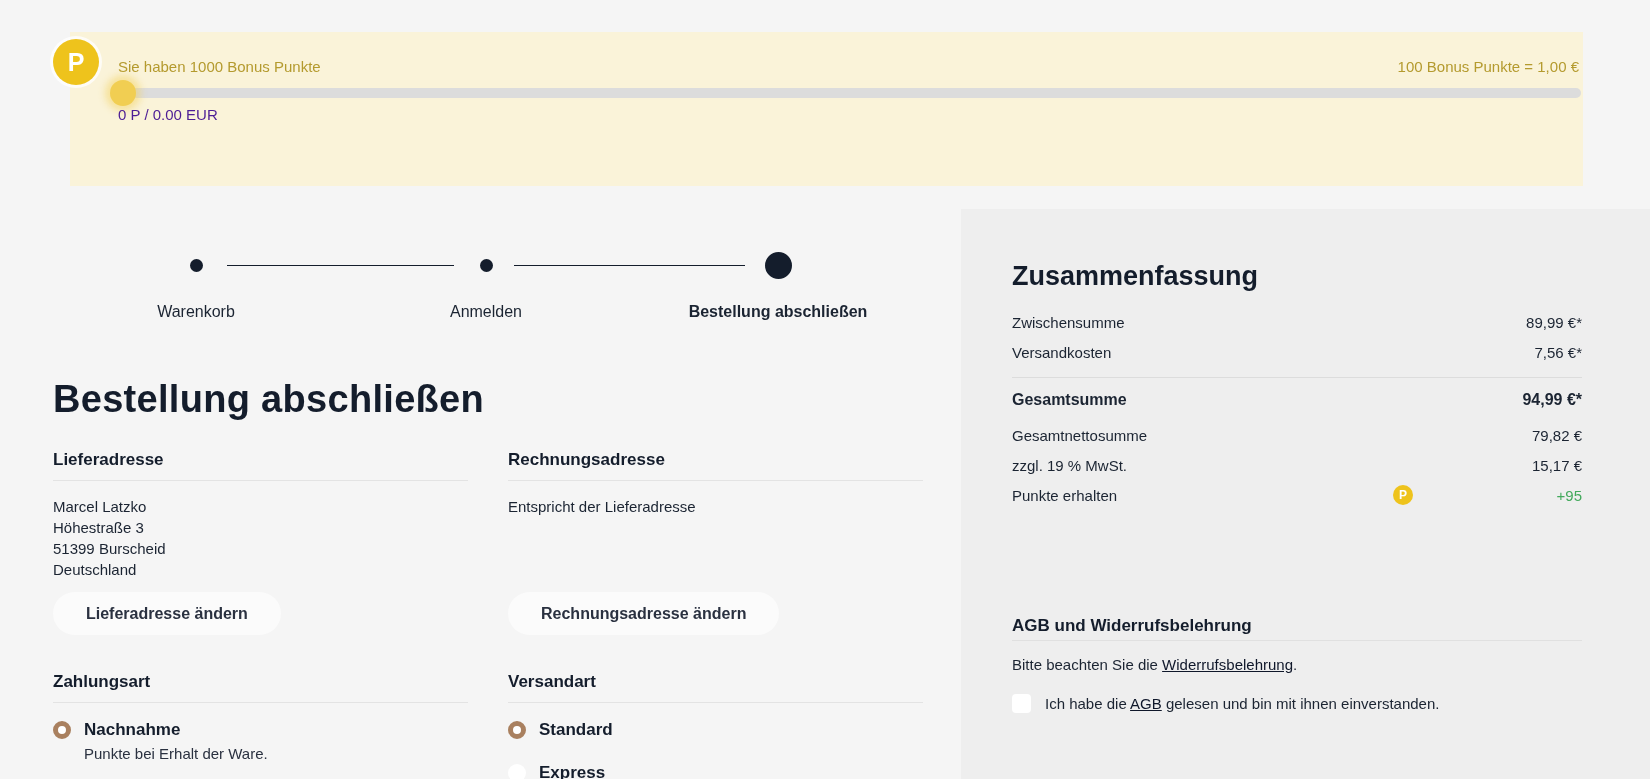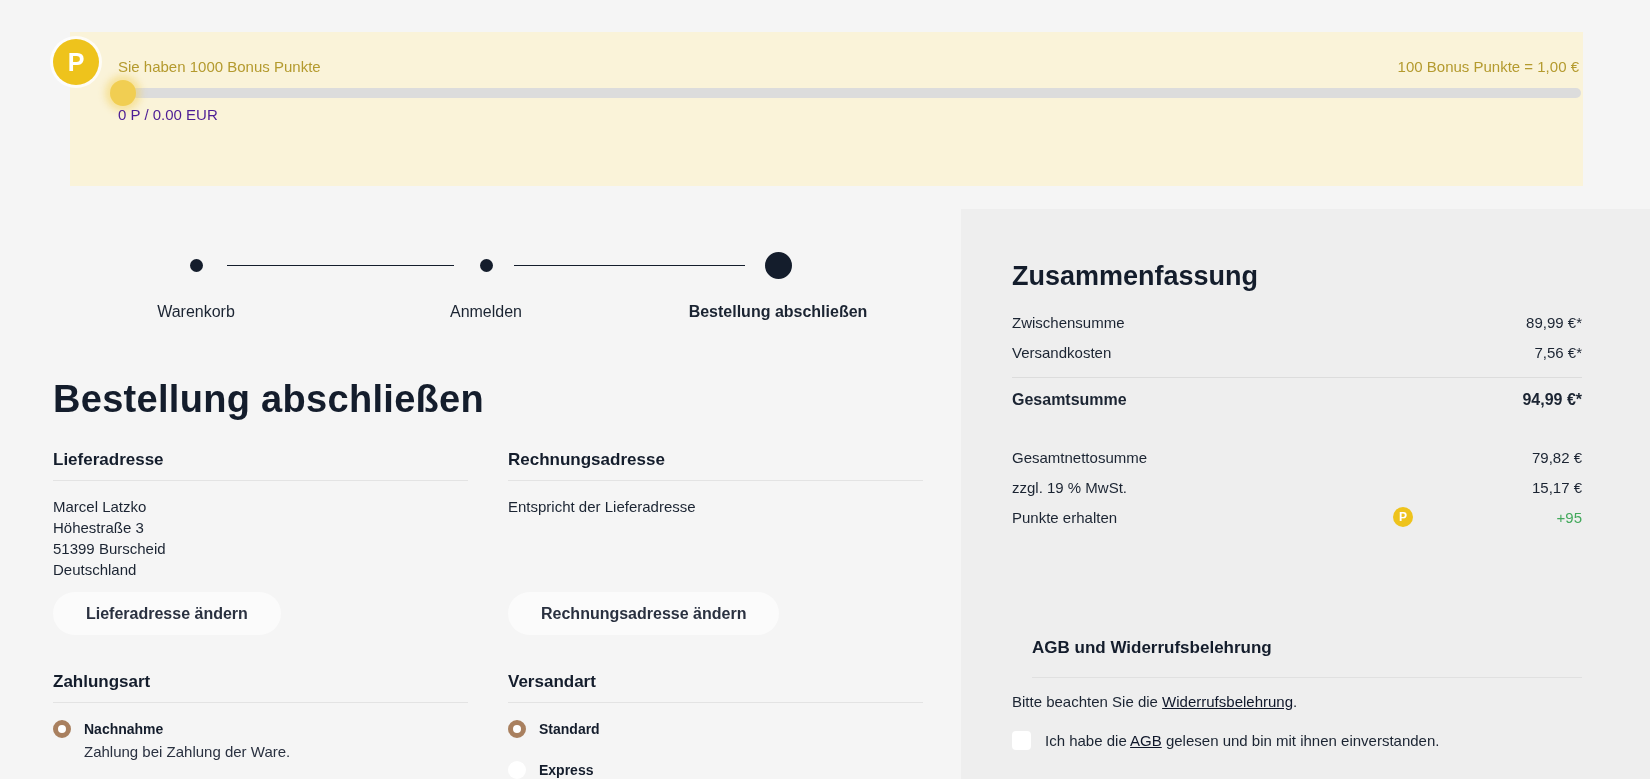--- a/index.html
+++ b/index.html
@@ -85,49 +85,49 @@
   .btn-bill { left:508px; }
 
   .option-block { top:672px; }
   .option-row { display:flex; align-items:center; gap:13px; margin-top:17px; }
   .option-row.second { margin-top:23px; }
   .radio {
     width:18px; height:18px; border-radius:50%; background:#ffffff;
     flex:0 0 18px; cursor:pointer;
   }
   .radio.selected { border:5px solid #a9805f; }
-  .option-label { font-size:14px; font-weight:700; color:#141d2c; }
+  .option-label { font-size:17px; font-weight:700; color:#141d2c; }
   .option-desc { margin-left:31px; margin-top:5px; font-size:15px; color:#2a3140; }
 
   
   .sidebar {
     position:absolute; left:961px; top:209px; width:689px; height:570px;
     background:#eeeeee; padding:52px 68px 0 51px;
   }
   .summary-heading { font-size:27px; font-weight:700; color:#141d2c; }
   .srow {
     display:flex; justify-content:space-between; align-items:center;
     font-size:15px; color:#1b2432;
   }
   .srow.r1 { margin-top:22px; }
   .srow.rn { margin-top:13px; }
   .sdivider { margin-top:16px; border-top:1px solid #dcdcdc; }
   .srow.total { margin-top:13px; font-size:16px; font-weight:700; }
-  .srow.netfirst { margin-top:40px; }
+  .srow.netfirst { margin-top:18px; }
   .points-row { position:relative; }
   .p-mini {
     position:absolute; left:381px; top:-2px; width:20px; height:20px;
     border-radius:50%; background:#eec31c; color:#ffffff;
     font-size:12px; font-weight:bold;
     display:flex; align-items:center; justify-content:center;
   }
   .points-value { color:#43a95c; }
 
   .terms-heading { margin-top:112px; font-size:17px; font-weight:700; color:#141d2c;
-    padding-bottom:19px; border-bottom:1px solid #e0e0e0;margin-left:20px; }
+    padding-bottom:4px; border-bottom:1px solid #e0e0e0; }
   .terms-notice { margin-top:15px; font-size:15px; }
   a.gold-link { color:#0f172a; text-decoration:underline; cursor:pointer; }
   .agb-row { display:flex; align-items:center; gap:14px; margin-top:21px; }
   .checkbox {
     width:19px; height:19px; border-radius:4px; background:#ffffff;
     flex:0 0 19px; cursor:pointer;
   }
   .agb-text { font-size:15px; }
 </style>
 </head>
@@ -174,21 +174,21 @@
 
   <button class="change-btn btn-bill">Rechnungsadresse ändern</button>
   <button class="change-btn btn-ship">Lieferadresse ändern</button>
 
   <div class="col-left option-block">
     <div class="section-heading">Zahlungsart</div>
     <div class="option-row">
       <div class="radio selected"></div>
       <div class="option-label">Nachnahme</div>
     </div>
-    <div class="option-desc">Zahlung bei Zahlung der Ware.</div>
+    <div class="option-desc">Punkte bei Erhalt der Ware.</div>
   </div>
 
   <div class="col-right option-block">
     <div class="section-heading">Versandart</div>
     <div class="option-row">
       <div class="radio selected"></div>
       <div class="option-label">Standard</div>
     </div>
     <div class="option-row second">
       <div class="radio"></div>

